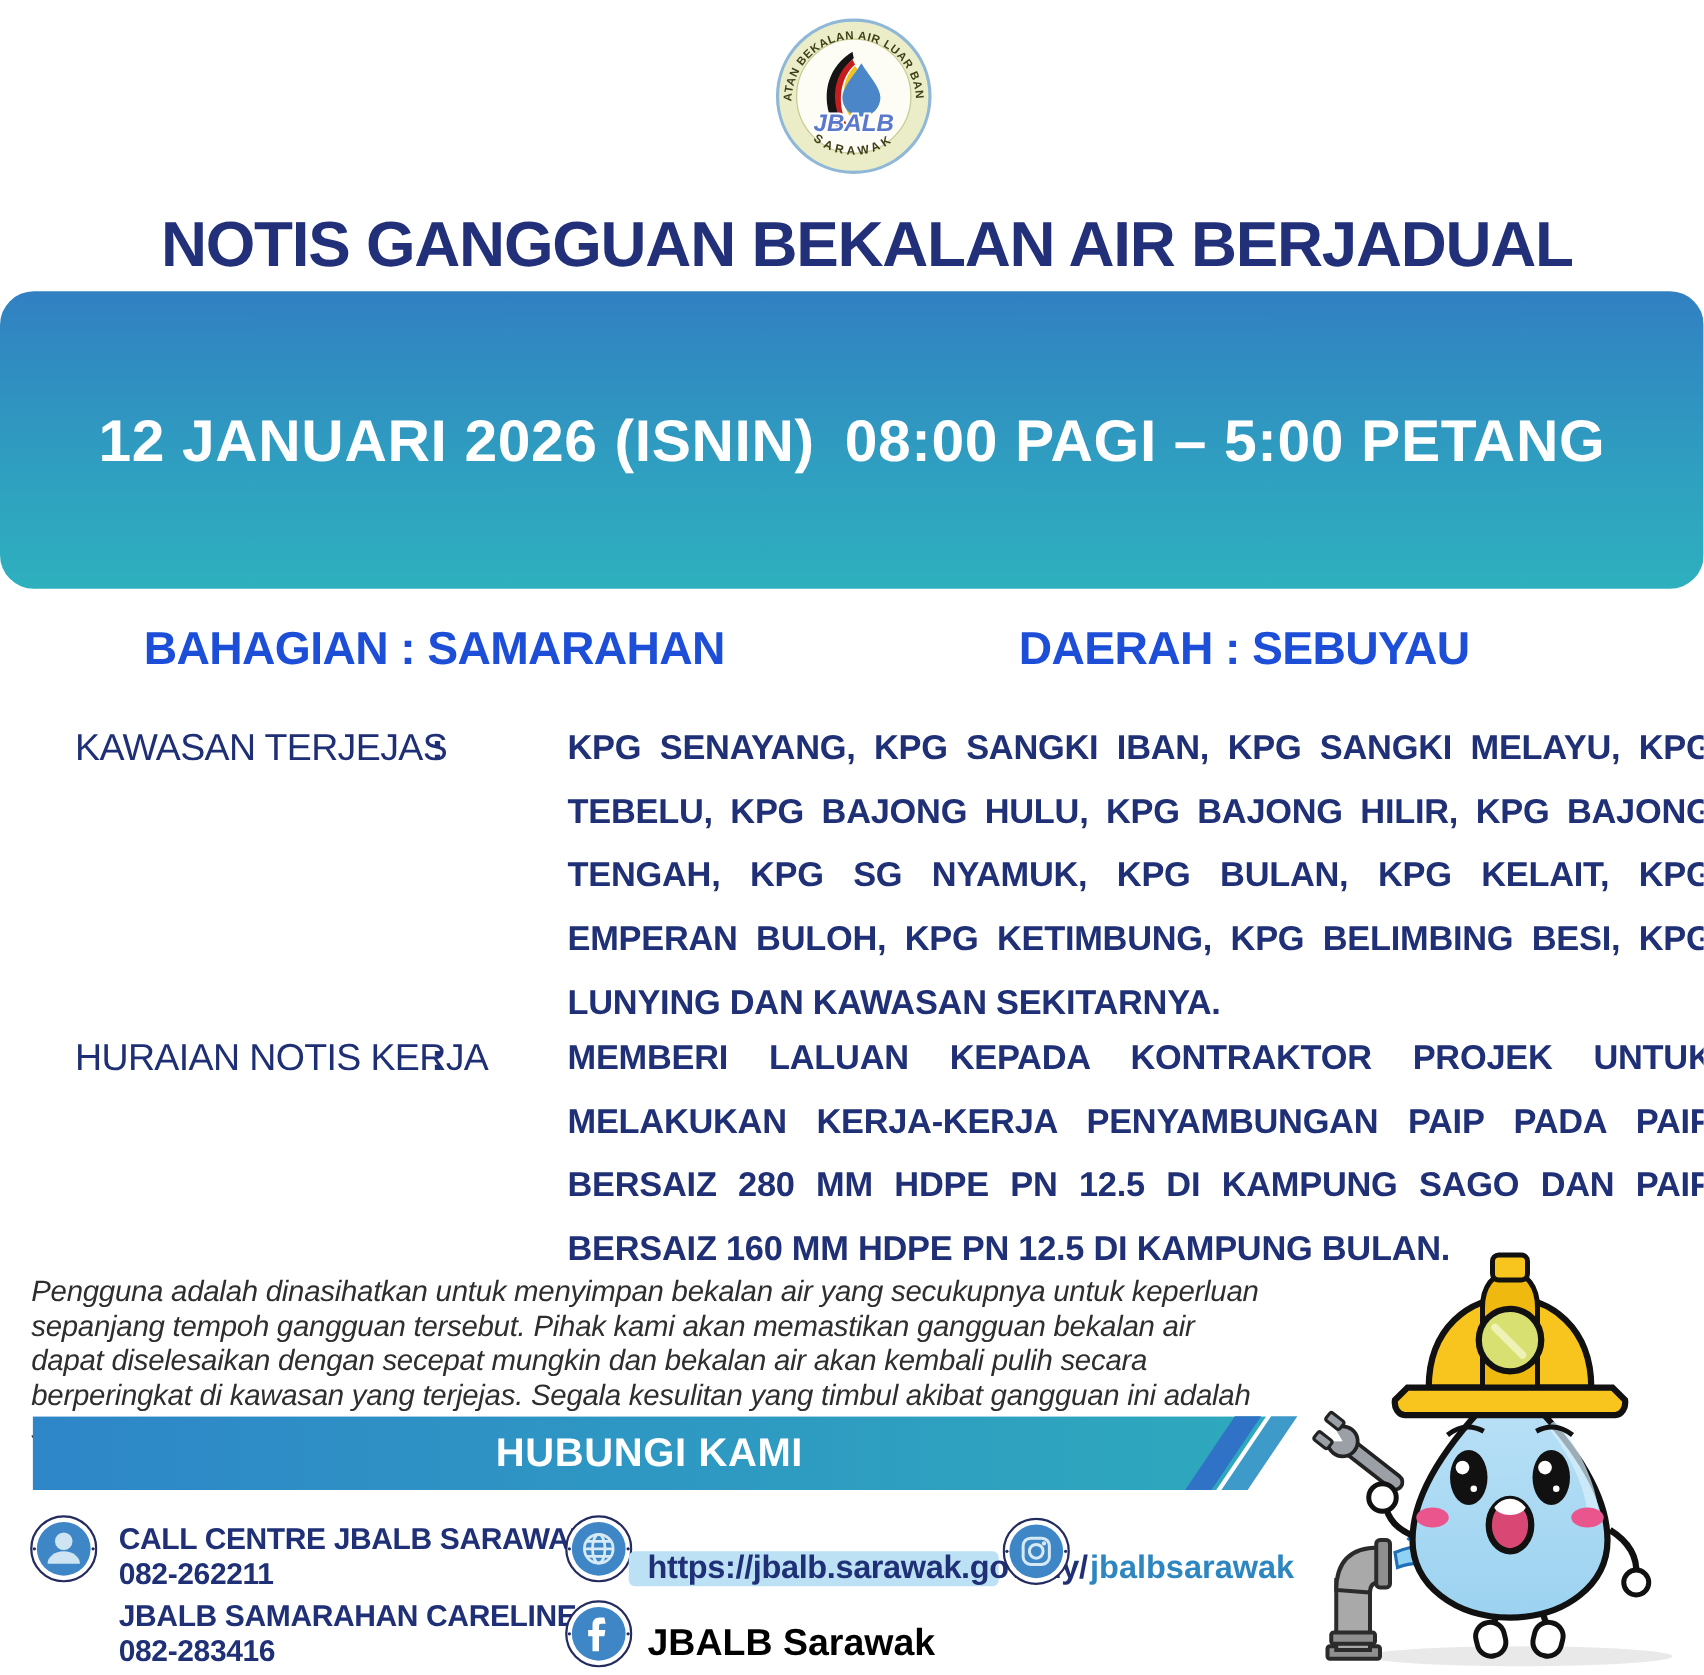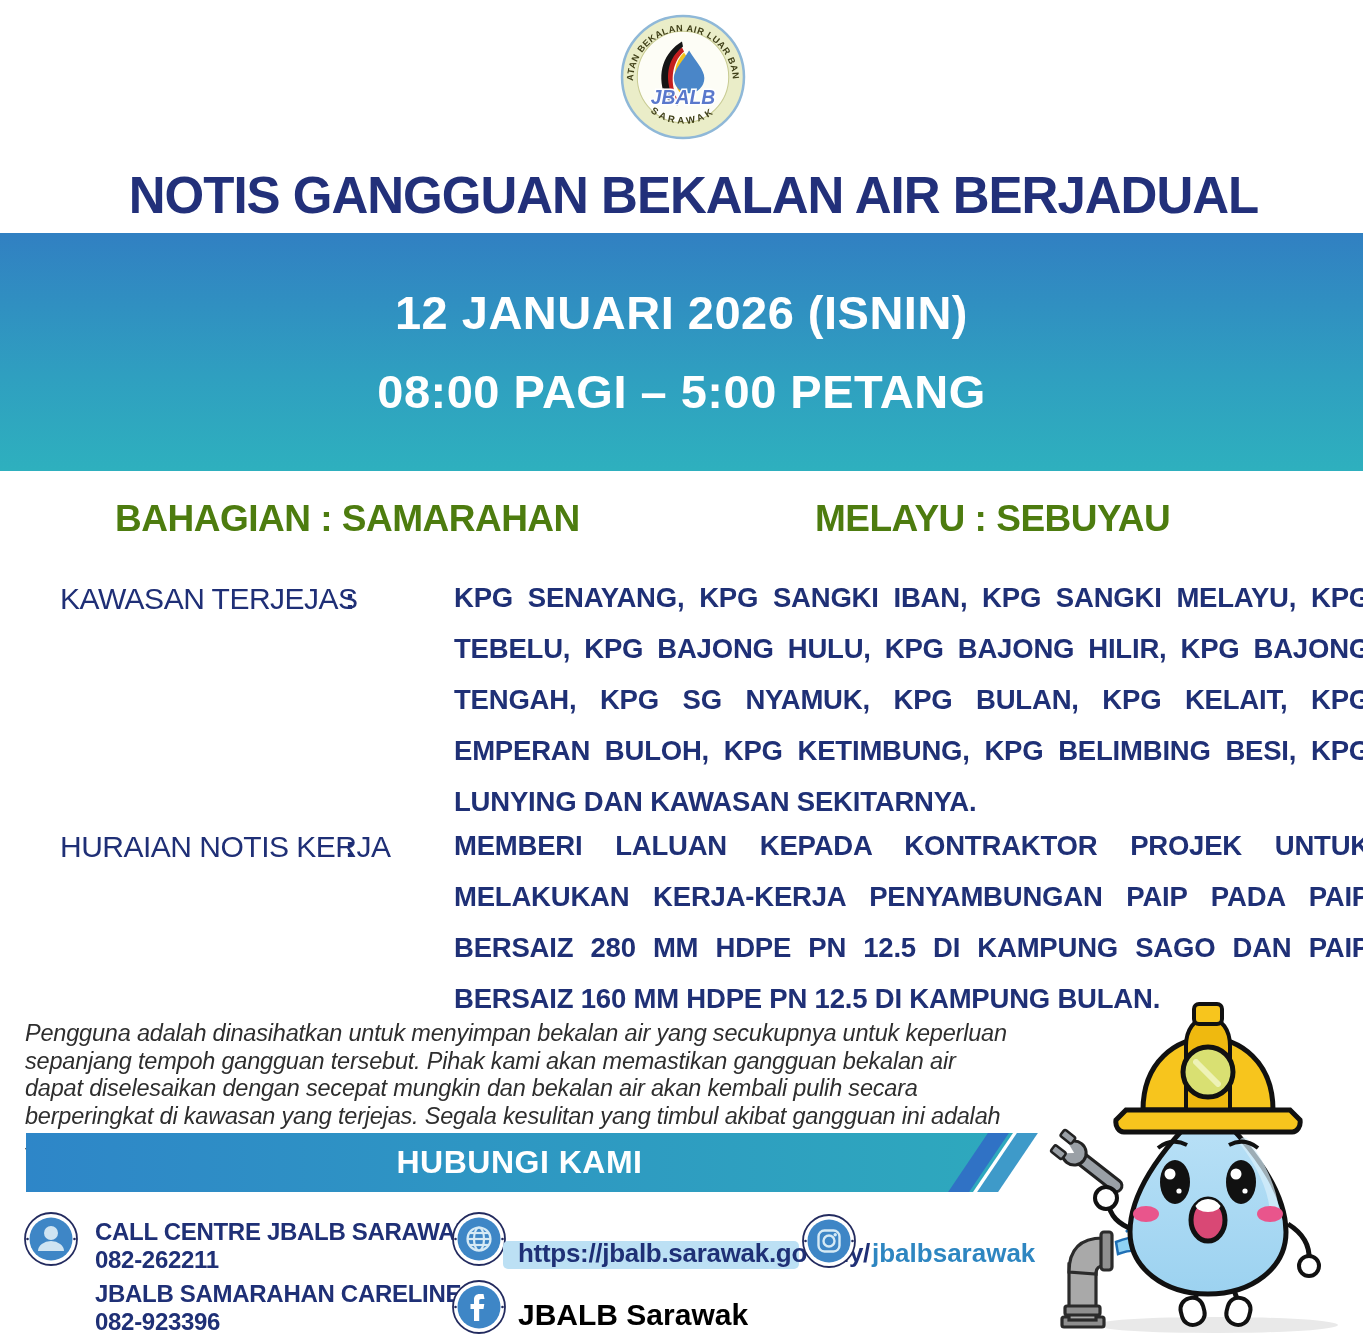--- a/index.html
+++ b/index.html
@@ -11,25 +11,25 @@
   .logo{position:absolute;left:620px;top:14px;width:126px;height:126px;}
   
   .title{
     position:absolute;left:12px;top:166px;width:100%;text-align:center;
     font-size:51px;font-weight:bold;letter-spacing:-1px;color:#22307A;
   }
   
   .banner{
     position:absolute;left:0;top:233px;width:100%;height:238px;
     background:linear-gradient(180deg,#3180C2 0%,#2F9FC0 60%,#2EB0BE 100%);
-    display:flex;flex-direction:column;align-items:center;justify-content:center;gap:24px;
+    display:flex;flex-direction:row;align-items:center;justify-content:center;gap:24px;border-radius:27px;
   }
   .banner div{color:#ffffff;font-size:47px;font-weight:bold;letter-spacing:0.5px;}
   
-  .region-label{position:absolute;top:498px;font-size:37px;font-weight:bold;color:#4d7c0f;letter-spacing:-0.5px;}
+  .region-label{position:absolute;top:498px;font-size:37px;font-weight:bold;color:#1d4ed8;letter-spacing:-0.5px;}
   .bahagian{left:115px;}
   .daerah{left:815px;}
   
   .sec-label{position:absolute;left:60px;font-size:30px;font-weight:normal;color:#1F2F76;letter-spacing:-0.5px;}
   .sec-colon{position:absolute;left:345px;font-size:30px;font-weight:bold;color:#1F2F76;}
   .sec-body{
     position:absolute;left:430px;width:916px;font-size:27.5px;font-weight:bold;color:#1F3076;
     line-height:51px;text-align:justify;letter-spacing:-0.2px;margin-left:24px;
   }
   .kawasan-label{top:582px;}
@@ -97,21 +97,21 @@
   </svg>
 
   <div class="title">NOTIS GANGGUAN BEKALAN AIR BERJADUAL</div>
 
   <div class="banner">
     <div>12 JANUARI 2026 (ISNIN)</div>
     <div>08:00 PAGI – 5:00 PETANG</div>
   </div>
 
   <div class="region-label bahagian">BAHAGIAN : SAMARAHAN</div>
-  <div class="region-label daerah">MELAYU : SEBUYAU</div>
+  <div class="region-label daerah">DAERAH : SEBUYAU</div>
 
   <div class="sec-label kawasan-label">KAWASAN TERJEJAS</div>
   <div class="sec-colon kawasan-colon">:</div>
   <div class="sec-body kawasan-body">KPG SENAYANG, KPG SANGKI IBAN, KPG SANGKI MELAYU, KPG TEBELU, KPG BAJONG HULU, KPG BAJONG HILIR, KPG BAJONG TENGAH, KPG SG NYAMUK, KPG BULAN, KPG KELAIT, KPG EMPERAN BULOH, KPG KETIMBUNG, KPG BELIMBING BESI, KPG LUNYING DAN KAWASAN SEKITARNYA.</div>
 
   <div class="sec-label huraian-label">HURAIAN NOTIS KERJA</div>
   <div class="sec-colon huraian-colon">:</div>
   <div class="sec-body huraian-body">MEMBERI LALUAN KEPADA KONTRAKTOR PROJEK UNTUK MELAKUKAN KERJA-KERJA PENYAMBUNGAN PAIP PADA PAIP BERSAIZ 280 MM HDPE PN 12.5 DI KAMPUNG SAGO DAN PAIP BERSAIZ 160 MM HDPE PN 12.5 DI KAMPUNG BULAN.</div>
 
   <div class="disclaimer">Pengguna adalah dinasihatkan untuk menyimpan bekalan air yang secukupnya untuk keperluan sepanjang tempoh gangguan tersebut. Pihak kami akan memastikan gangguan bekalan air dapat diselesaikan dengan secepat mungkin dan bekalan air akan kembali pulih secara berperingkat di kawasan yang terjejas. Segala kesulitan yang timbul akibat gangguan ini adalah sangat dikesali.</div>
@@ -129,21 +129,21 @@
       <circle cx="50.5" cy="27" r="1.3" fill="#232B5F"></circle>
     <circle cx="27" cy="21" r="7" fill="#CFE4F2"></circle>
     <path d="M14,39 a13,10 0 0 1 26,0 z" fill="#CFE4F2"></path>
   </svg>
   <div class="contact-text cc-block">
     <div>CALL CENTRE JBALB SARAWAK</div>
     <div>082-262211</div>
   </div>
   <div class="contact-text careline-block">
     <div>JBALB SAMARAHAN CARELINE</div>
-    <div>082-923396</div>
+    <div>082-283416</div>
   </div>
 
   <svg class="cicon globe-icon" viewBox="0 0 54 54">
     <circle cx="27" cy="27" r="26" fill="#ffffff" stroke="#232B5F" stroke-width="1.8"></circle>
     <circle cx="27" cy="27" r="21.5" fill="#3E86C6"></circle>
     <circle cx="3.5" cy="27" r="1.3" fill="#232B5F"></circle>
       <circle cx="50.5" cy="27" r="1.3" fill="#232B5F"></circle>
     <g stroke="#D6EAF5" stroke-width="2.2" fill="none">
       <circle cx="27" cy="27" r="11.5"></circle>
       <ellipse cx="27" cy="27" rx="5" ry="11.5"></ellipse>

